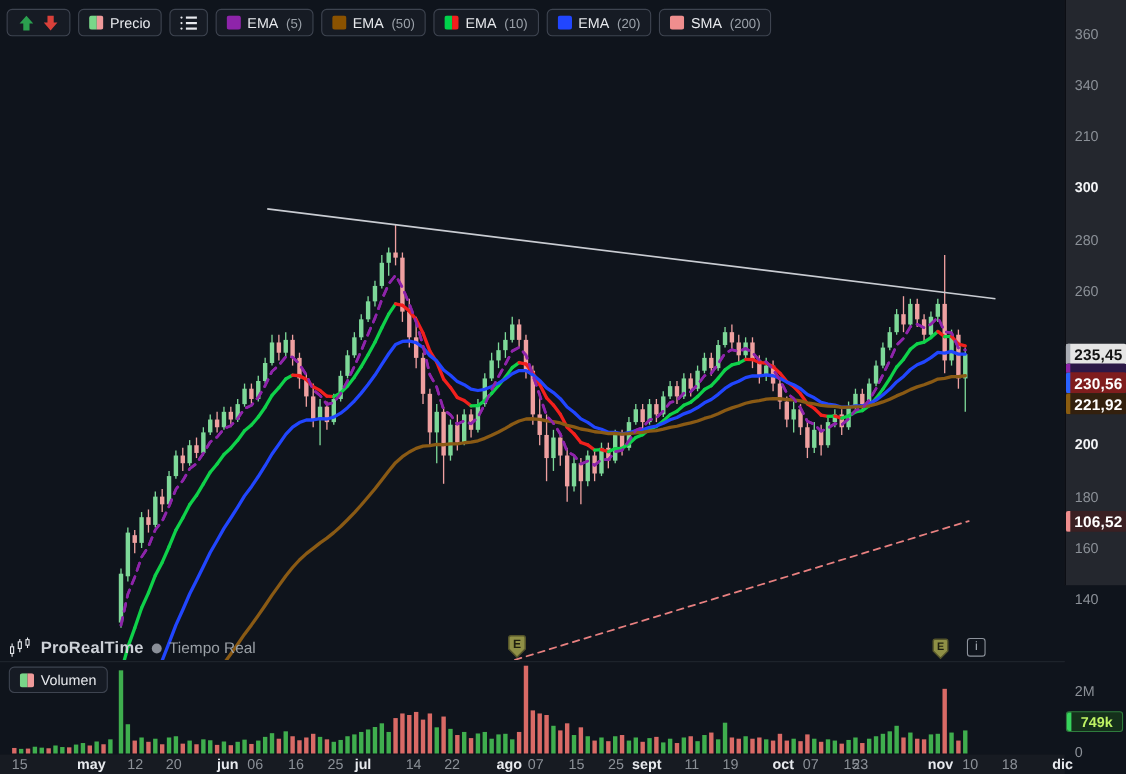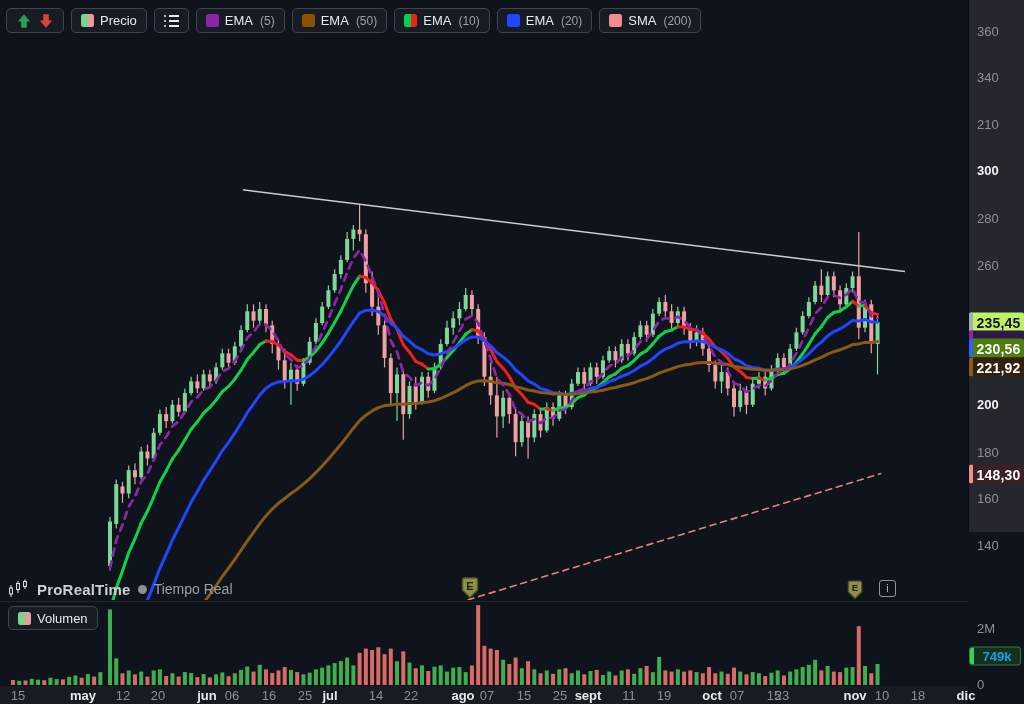--- a/index.html
+++ b/index.html
@@ -727,43 +727,43 @@
     <div class="tbtn" style="height:24px;">
       <span class="swatch" id="volumen-swatch">
           <div style="background:#79d689"></div>
           <div style="background:#ef9a9a"></div>
         </span>
       <span class="lbl">Volumen</span>
     </div>
   </div>
 
   <div id="overlays">
-      <div class="badge" style="top: 322px; background: #bef264;">
+      <div class="badge" style="top: 322px; background: #e5e5e5;">
         <span class="bar" style="background:#a7abb3"></span>
                  <span class="val" style="color:#111111">235,45</span>
       </div>
       <div class="badge" style="top: 335px; background: rgb(44, 25, 71); height: 9px;">
         <span class="bar" style="background:#8e24aa"></span>
                  <span class="val" style="color:#c9b3e8"></span>
       </div>
-      <div class="badge" style="top: 348px; background: #4d7c0f; justify-content: flex-end;">
+      <div class="badge" style="top: 348px; background: #7f1d1d; justify-content: flex-end;">
         <span class="bar" style="background:#2962ff"></span>
                  <span class="val" style="color:#ffffff">230,56</span>
       </div>
       <div class="badge" style="top: 367px; background: rgb(51, 32, 14);">
         <span class="bar" style="background:#8a5c10"></span>
                  <span class="val" style="color:#ffffff">221,92</span>
       </div>
       <div class="badge" style="top: 474px; background: rgb(58, 32, 35);">
         <span class="bar" style="background:#ef8e8e"></span>
-                 <span class="val" style="color:#ffffff">148,30</span>
+                 <span class="val" style="color:#ffffff">106,52</span>
       </div>
       <div id="vol-badge" style="top: 656px; background: rgb(21, 48, 27); border: 1px solid rgb(47, 123, 61);">
         <span class="bar" style="background:#36d35c"></span>
-                 <span class="val" style="color:#0ea5e9">749k</span>
+                 <span class="val" style="color:#bef264">749k</span>
       </div>
       <div class="ebadge" style="left: 470px; top: 577px;"><svg width="18" height="22" viewBox="0 0 18 22">
       <path d="M1.5 3 Q1.5 1 3.5 1 H14.5 Q16.5 1 16.5 3 V13 L9 20.5 L1.5 13 Z" fill="#8f9046" stroke="#55552a" stroke-width="1.4"></path>
       <text x="9" y="12.5" text-anchor="middle" font-size="11" font-weight="bold" fill="#20200f" font-family="Liberation Sans,sans-serif">E</text>
         </svg></div>
       <div class="ebadge" style="left: 855px; top: 580px;"><svg width="16" height="20" viewBox="0 0 18 22">
       <path d="M1.5 3 Q1.5 1 3.5 1 H14.5 Q16.5 1 16.5 3 V13 L9 20.5 L1.5 13 Z" fill="#8f9046" stroke="#55552a" stroke-width="1.4"></path>
       <text x="9" y="12.5" text-anchor="middle" font-size="11" font-weight="bold" fill="#20200f" font-family="Liberation Sans,sans-serif">E</text>
         </svg></div>
       <div id="info-icon" style="left: 879px; top: 580px;">i</div>

